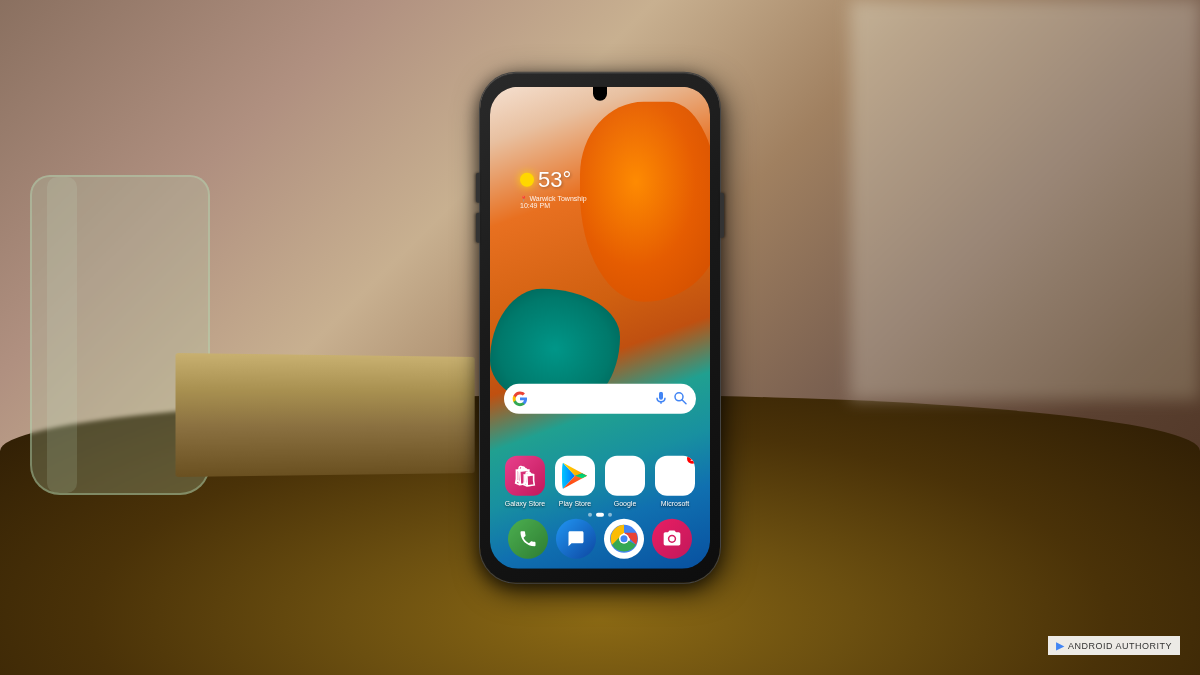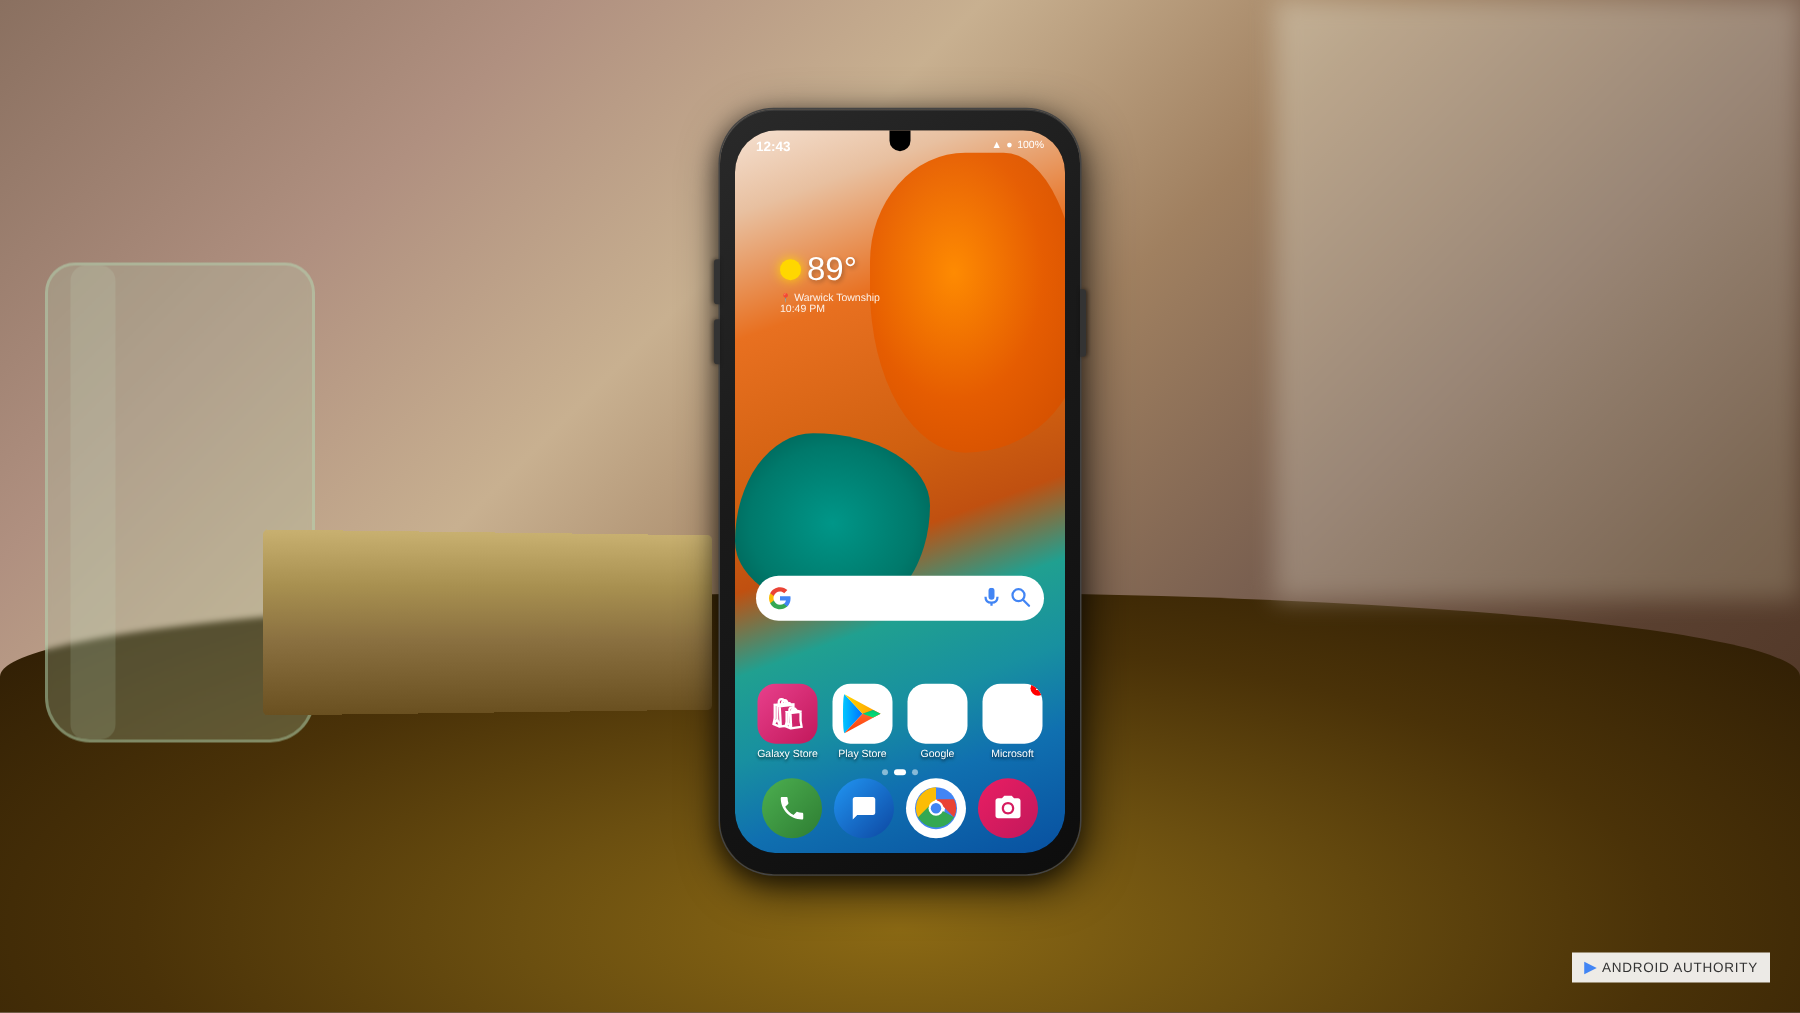--- a/index.html
+++ b/index.html
@@ -501,33 +501,25 @@
 
       <div class="screen-notch"></div>
 
       <div class="wallpaper">
 
         <div class="orange-blob"></div>
 
         <div class="teal-blob"></div>
       </div>
 
-      <div class="status-bar">
-        <span class="status-time">12:43</span>
-        <div class="status-icons">
-          <span>▲</span>
-          <span>●</span>
-          <span>100%</span>
-        </div>
-      </div>
 
       <div class="weather-widget">
         <div style="display:flex;align-items:center;">
           <span class="weather-sun"></span>
-          <span class="weather-temp">89°</span>
+          <span class="weather-temp">53°</span>
         </div>
         <div class="weather-location">
           <span style="font-size:6px;">📍</span>
           <span>Warwick Township</span>
         </div>
         <div class="weather-time">10:49 PM</div>
       </div>
 
       <div class="search-bar">
 

